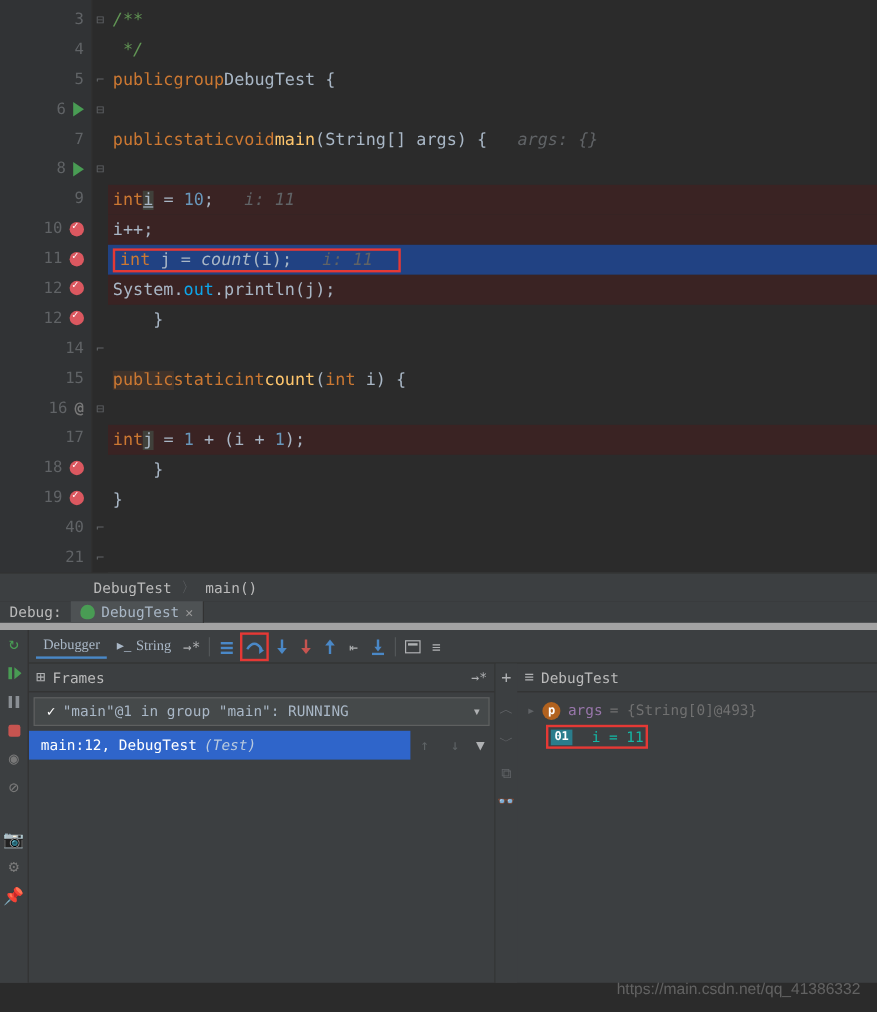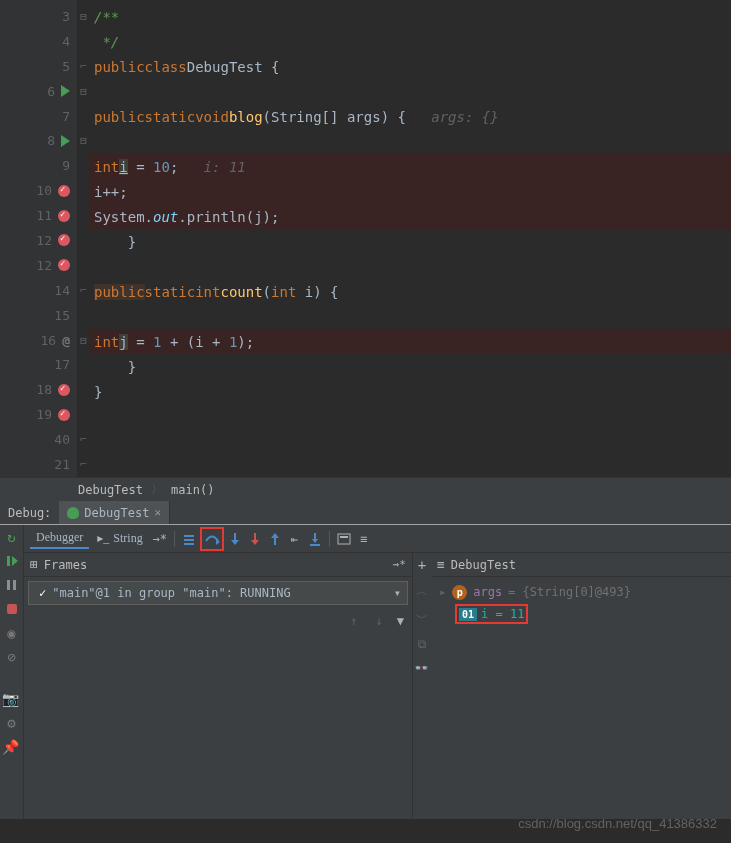--- a/index.html
+++ b/index.html
@@ -81,21 +81,21 @@
   display: flex;
   align-items: center;
   white-space: pre;
   padding-left: 4px;
 }
 .c-comment { color: #629755; font-style: italic; }
 .c-kw { color: #cc7832; }
 .c-cls { color: #a9b7c6; }
 .c-decl { color: #ffc66d; }
 .c-num { color: #6897bb; }
-.c-static { color: #7dd3fc; font-style: italic; }
+.c-static { color: #0ea5e9; }
 .c-call { font-style: italic; }
 .c-hint { color: #606366; font-style: italic; }
 .line-bp-bg { background: #3a2323; }
 .line-current {
   background: #214283;
 }
 .red-box { border: 2px solid #e53935; padding: 0 4px; }
 .hl-public { background: #40332b; }
 .hl-var { background: #40403a; }
 .nav-crumb {
@@ -111,21 +111,21 @@
 }
 .crumb-sep { color: #606366; }
 .debug-panel {
   background: #3c3f41;
   position: relative;
 }
 .debug-header {
   height: 24px;
   display: flex;
   align-items: center;
-  border-bottom: 1px solid #a3a3a3;
+  border-bottom: 6px solid #a3a3a3;
   font-size: 12px;
 }
 .debug-label { color: #bbb; padding: 0 8px; }
 .debug-tab {
   display: flex;
   align-items: center;
   gap: 5px;
   padding: 0 8px;
   height: 100%;
   background: #4e5254;
@@ -223,21 +223,21 @@
 }
 .var-badge-01 {
   padding: 1px 3px;
   background:#2a7d8c;
   color:#fff;
   font-size:10px;
   font-weight: bold;
 }
 .var-name { color:#9876aa; }
 .var-val { color:#707070; }
-.var-red-box { border: 2px solid #e53935; padding: 1px 2px; display:inline-flex; align-items:center; gap:4px; }
+.var-red-box { border: 2px solid #e53935; padding: 1px 2px; display:inline-flex; align-items:center; gap:16px; }
 .watermark {
   position:absolute;
   bottom: 12px;
   right: 14px;
   color: rgba(200,200,200,0.35);
   font-size: 13px;
   font-family: Arial, sans-serif;
 }
 .plus-icon { font-size:14px; color:#afb1b3; }
 .filter-icon { font-size:12px; }
@@ -349,26 +349,27 @@
     <div class="fold-row">
         <span class="fold-mark">⌐</span>
       </div>
     <div class="fold-row">
         <span class="fold-mark">⌐</span>
       </div>
   </div>
   <div class="code-col">
     <div class="code-row"><span class="c-comment">/**</span></div>
     <div class="code-row"><span class="c-comment"> */</span></div>
-    <div class="code-row"><span class="c-kw">public</span> <span class="c-kw">class</span> <span class="c-cls">DebugTest</span> {</div>
+    <div class="code-row"><span class="c-kw">public</span> <span class="c-kw">group</span> <span class="c-cls">DebugTest</span> {</div>
     <div class="code-row"></div>
-    <div class="code-row">    <span class="c-kw">public</span> <span class="c-kw">static</span> <span class="c-kw">void</span> <span class="c-decl">blog</span>(<span>String</span>[] <span>args</span>) {   <span class="c-hint">args: {}</span></div>
+    <div class="code-row">    <span class="c-kw">public</span> <span class="c-kw">static</span> <span class="c-kw">void</span> <span class="c-decl">main</span>(<span>String</span>[] <span>args</span>) {   <span class="c-hint">args: {}</span></div>
     <div class="code-row"></div>
     <div class="code-row line-bp-bg">        <span class="c-kw">int</span> <span class="hl-var" style="text-decoration:underline">i</span> = <span class="c-num">10</span>;   <span class="c-hint">i: 11</span></div>
     <div class="code-row line-bp-bg">        <span>i</span>++;</div>
+    <div class="code-row line-current">        <span class="red-box"><span class="c-kw">int</span> <span>j</span> = <span class="c-call">count</span>(i);   <span class="c-hint">i: 11</span>  </span></div>
     <div class="code-row line-bp-bg">        <span>System</span>.<span class="c-static">out</span>.<span>println</span>(j);</div>
     <div class="code-row">    }</div>
     <div class="code-row"></div>
     <div class="code-row">    <span class="hl-public"><span class="c-kw">public</span></span> <span class="c-kw">static</span> <span class="c-kw">int</span> <span class="c-decl">count</span>(<span class="c-kw">int</span> i) {</div>
     <div class="code-row"></div>
     <div class="code-row line-bp-bg">        <span class="c-kw">int</span> <span class="hl-var">j</span> = <span class="c-num">1</span> + (i + <span class="c-num">1</span>);</div>
     <div class="code-row">    }</div>
     <div class="code-row">}</div>
   </div>
 </div>
@@ -484,20 +485,24 @@
             <div class="frame-row dropdown-row">
               <span class="check-icon">✓</span>
               <span>"main"@1 in group "main": RUNNING</span>
               <span class="dropdown-arrow">▾</span>
             </div>
             <div class="frame-row" style="justify-content:flex-end;gap:10px;padding-right:8px">
               <span class="frame-nav-icons">↑</span>
               <span class="frame-nav-icons">↓</span>
               <span class="header-icon filter-icon">▼</span>
             </div>
+            <div class="frame-row frame-active" style="margin-top:-24px;width:calc(100% - 70px)">
+              <span>main:12, DebugTest</span>
+              <span class="frame-italic">(Test)</span>
+            </div>
           </div>
         </div>
         <div class="vars-divider">
           <span class="plus-icon">+</span>
           <span class="mini-icon">︿</span>
           <span class="mini-icon">﹀</span>
           <span class="mini-icon">⧉</span>
           <span class="mini-icon">👓</span>
         </div>
         <div class="vars-panel">
@@ -519,13 +524,13 @@
                 <span style="color:#14b8a6">i = 11</span>
               </span>
             </div>
           </div>
         </div>
       </div>
     </div>
   </div>
 </div>
 
-<div class="watermark">csdn://blog.csdn.net/qq_41386332</div>
+<div class="watermark">https://main.csdn.net/qq_41386332</div>
 
 </body></html>

